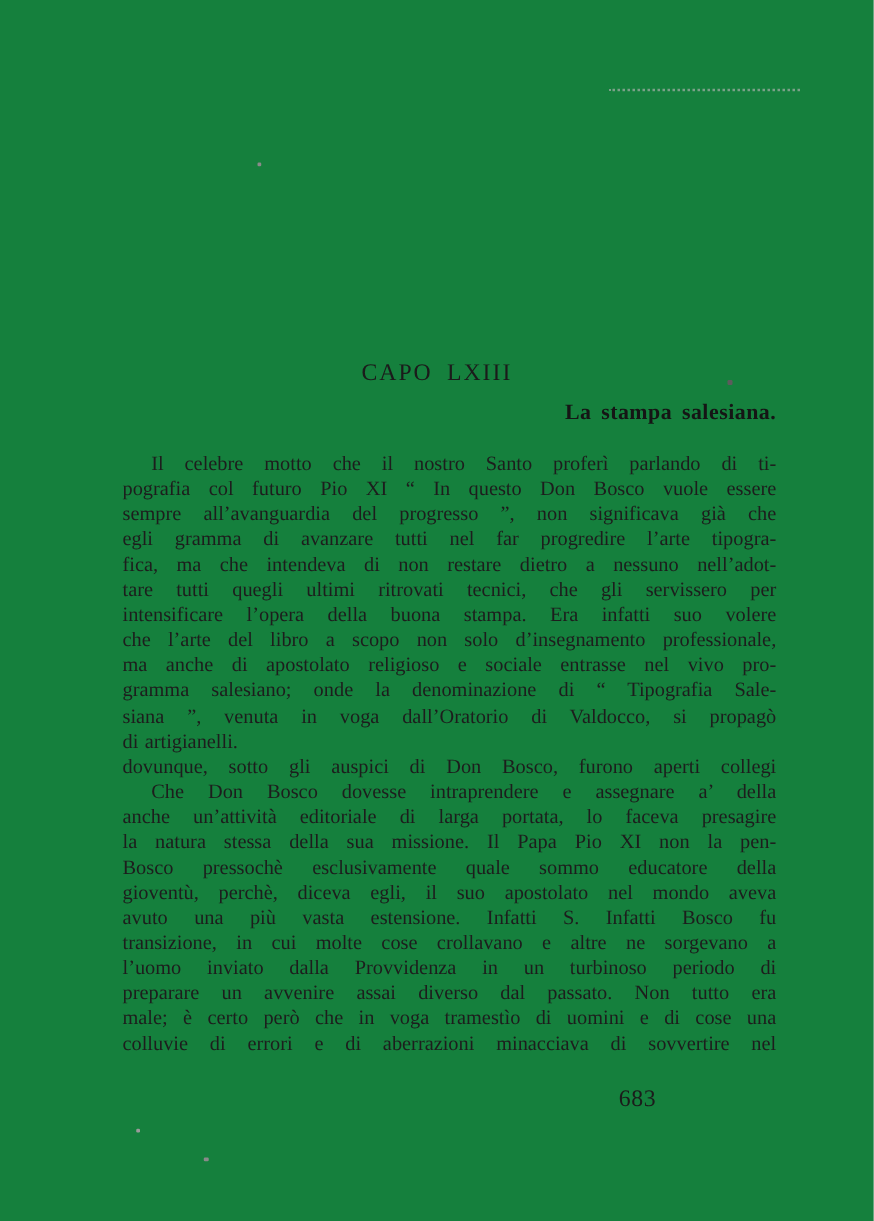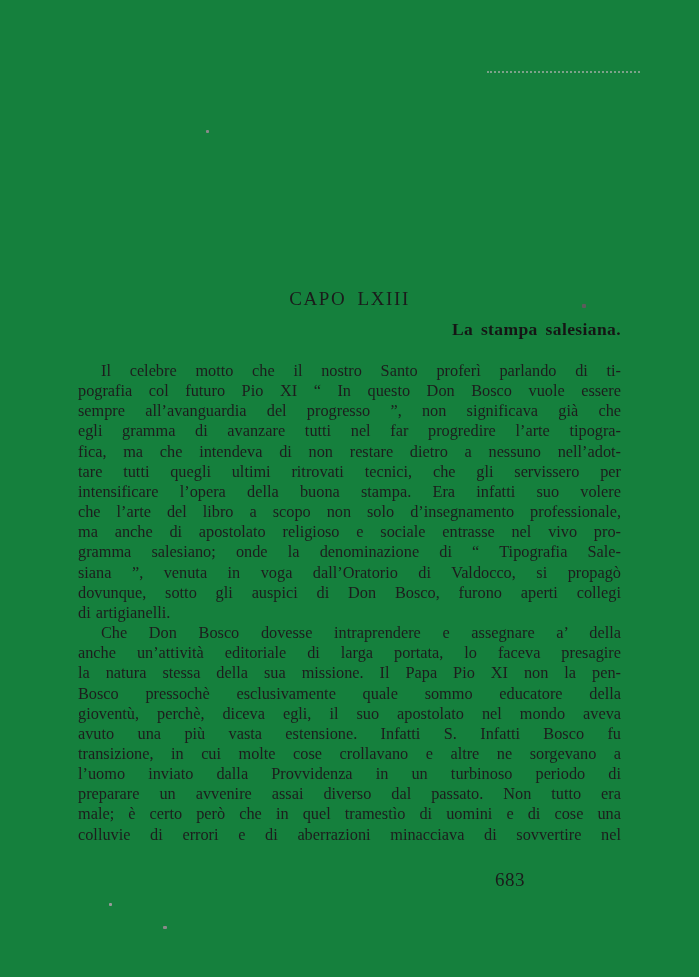--- a/index.html
+++ b/index.html
@@ -65,20 +65,21 @@
     width: 543px;
     font-size: 16.3px;
     line-height: 20.15px;
     color: #1d1d1d;
   }
   .para { margin: 0; }
   .line {
     text-align: justify;
     text-align-last: justify;
     word-spacing: 1px;
+    margin-left: 20px;
   }
   .line.first { text-indent: 23px; }
   
   .para:first-child .line.last { text-align-last: left; }
   .page-number {
     position: absolute;
     top: 869px;
     left: 495px;
     font-size: 19px;
     letter-spacing: 0.5px;
@@ -105,32 +106,32 @@
         <div class="line">pografia col futuro Pio XI “ In questo Don Bosco vuole essere</div>
         <div class="line">sempre all’avanguardia del progresso ”, non significava già che</div>
         <div class="line">egli gramma di avanzare tutti nel far progredire l’arte tipogra-</div>
         <div class="line">fica, ma che intendeva di non restare dietro a nessuno nell’adot-</div>
         <div class="line">tare tutti quegli ultimi ritrovati tecnici, che gli servissero per</div>
         <div class="line">intensificare l’opera della buona stampa. Era infatti suo volere</div>
         <div class="line">che l’arte del libro a scopo non solo d’insegnamento professionale,</div>
         <div class="line">ma anche di apostolato religioso e sociale entrasse nel vivo pro-</div>
         <div class="line">gramma salesiano; onde la denominazione di “ Tipografia Sale-</div>
         <div class="line">siana ”, venuta in voga dall’Oratorio di Valdocco, si propagò</div>
+        <div class="line last">di artigianelli.</div>
         <div class="line">dovunque, sotto gli auspici di Don Bosco, furono aperti collegi</div>
-        <div class="line last">di artigianelli.</div>
       </div>
       <div class="para">
         <div class="line first">Che Don Bosco dovesse intraprendere e assegnare a’ della</div>
         <div class="line">anche un’attività editoriale di larga portata, lo faceva presagire</div>
         <div class="line">la natura stessa della sua missione. Il Papa Pio XI non la pen-</div>
         <div class="line">Bosco pressochè esclusivamente quale sommo educatore della</div>
         <div class="line">gioventù, perchè, diceva egli, il suo apostolato nel mondo aveva</div>
         <div class="line">avuto una più vasta estensione. Infatti S. Infatti Bosco fu</div>
         <div class="line">transizione, in cui molte cose crollavano e altre ne sorgevano a</div>
         <div class="line">l’uomo inviato dalla Provvidenza in un turbinoso periodo di</div>
         <div class="line">preparare un avvenire assai diverso dal passato. Non tutto era</div>
-        <div class="line">male; è certo però che in quel tramestìo di uomini e di cose una</div>
+        <div class="line">male; è certo però che in voga tramestìo di uomini e di cose una</div>
         <div class="line last">colluvie di errori e di aberrazioni minacciava di sovvertire nel</div>
       </div>
     </div>
 
   <div class="page-number">683</div>
 </div>
 
 </body></html>

